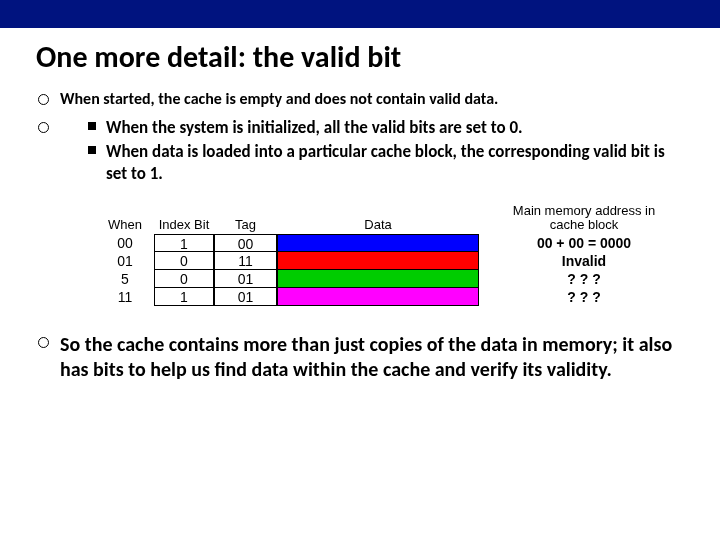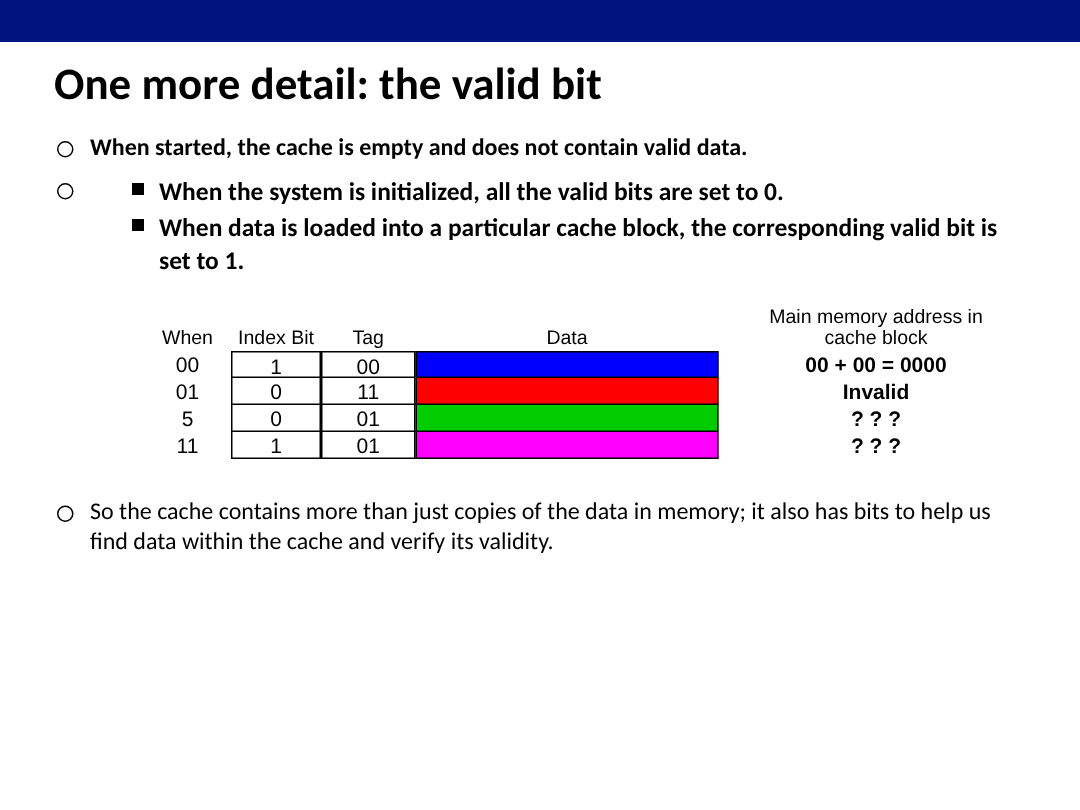--- a/index.html
+++ b/index.html
@@ -27,21 +27,21 @@
   .boxcells .cell:first-child { border-top: 1px solid #000; }
   .col-valid .boxcells .cell,
   .col-tag   .boxcells .cell { border-left: 1px solid #000; }
   .colorcells .cell { border: 1px solid #000; border-top: none; }
   .colorcells .cell:first-child { border-top: 1px solid #000; }
   .c0 { background: #0000ff; }
   .c1 { background: #ff0000; }
   .c2 { background: #00cc00; }
   .c3 { background: #ff00ff; }
   .col-mem .cell { font-weight: 700; }
-  .bottom { list-style: none; font-size: 16px; font-weight: 400; margin-top: 26px; }
+  .bottom { list-style: none; font-size: 20px; font-weight: 700; margin-top: 26px; }
   .bottom > li { position: relative; padding-left: 24px; line-height: 1.25; }
   .bottom > li::before { content: ""; position: absolute; left: 2px; top: 5px; width: 9px; height: 9px; border: 1.5px solid #000; border-radius: 50%; }
 </style>
 </head>
 <body>
 
 <div class="topbar"></div>
 
 <div class="content">
   <h1 class="title">One more detail: the valid bit</h1>

